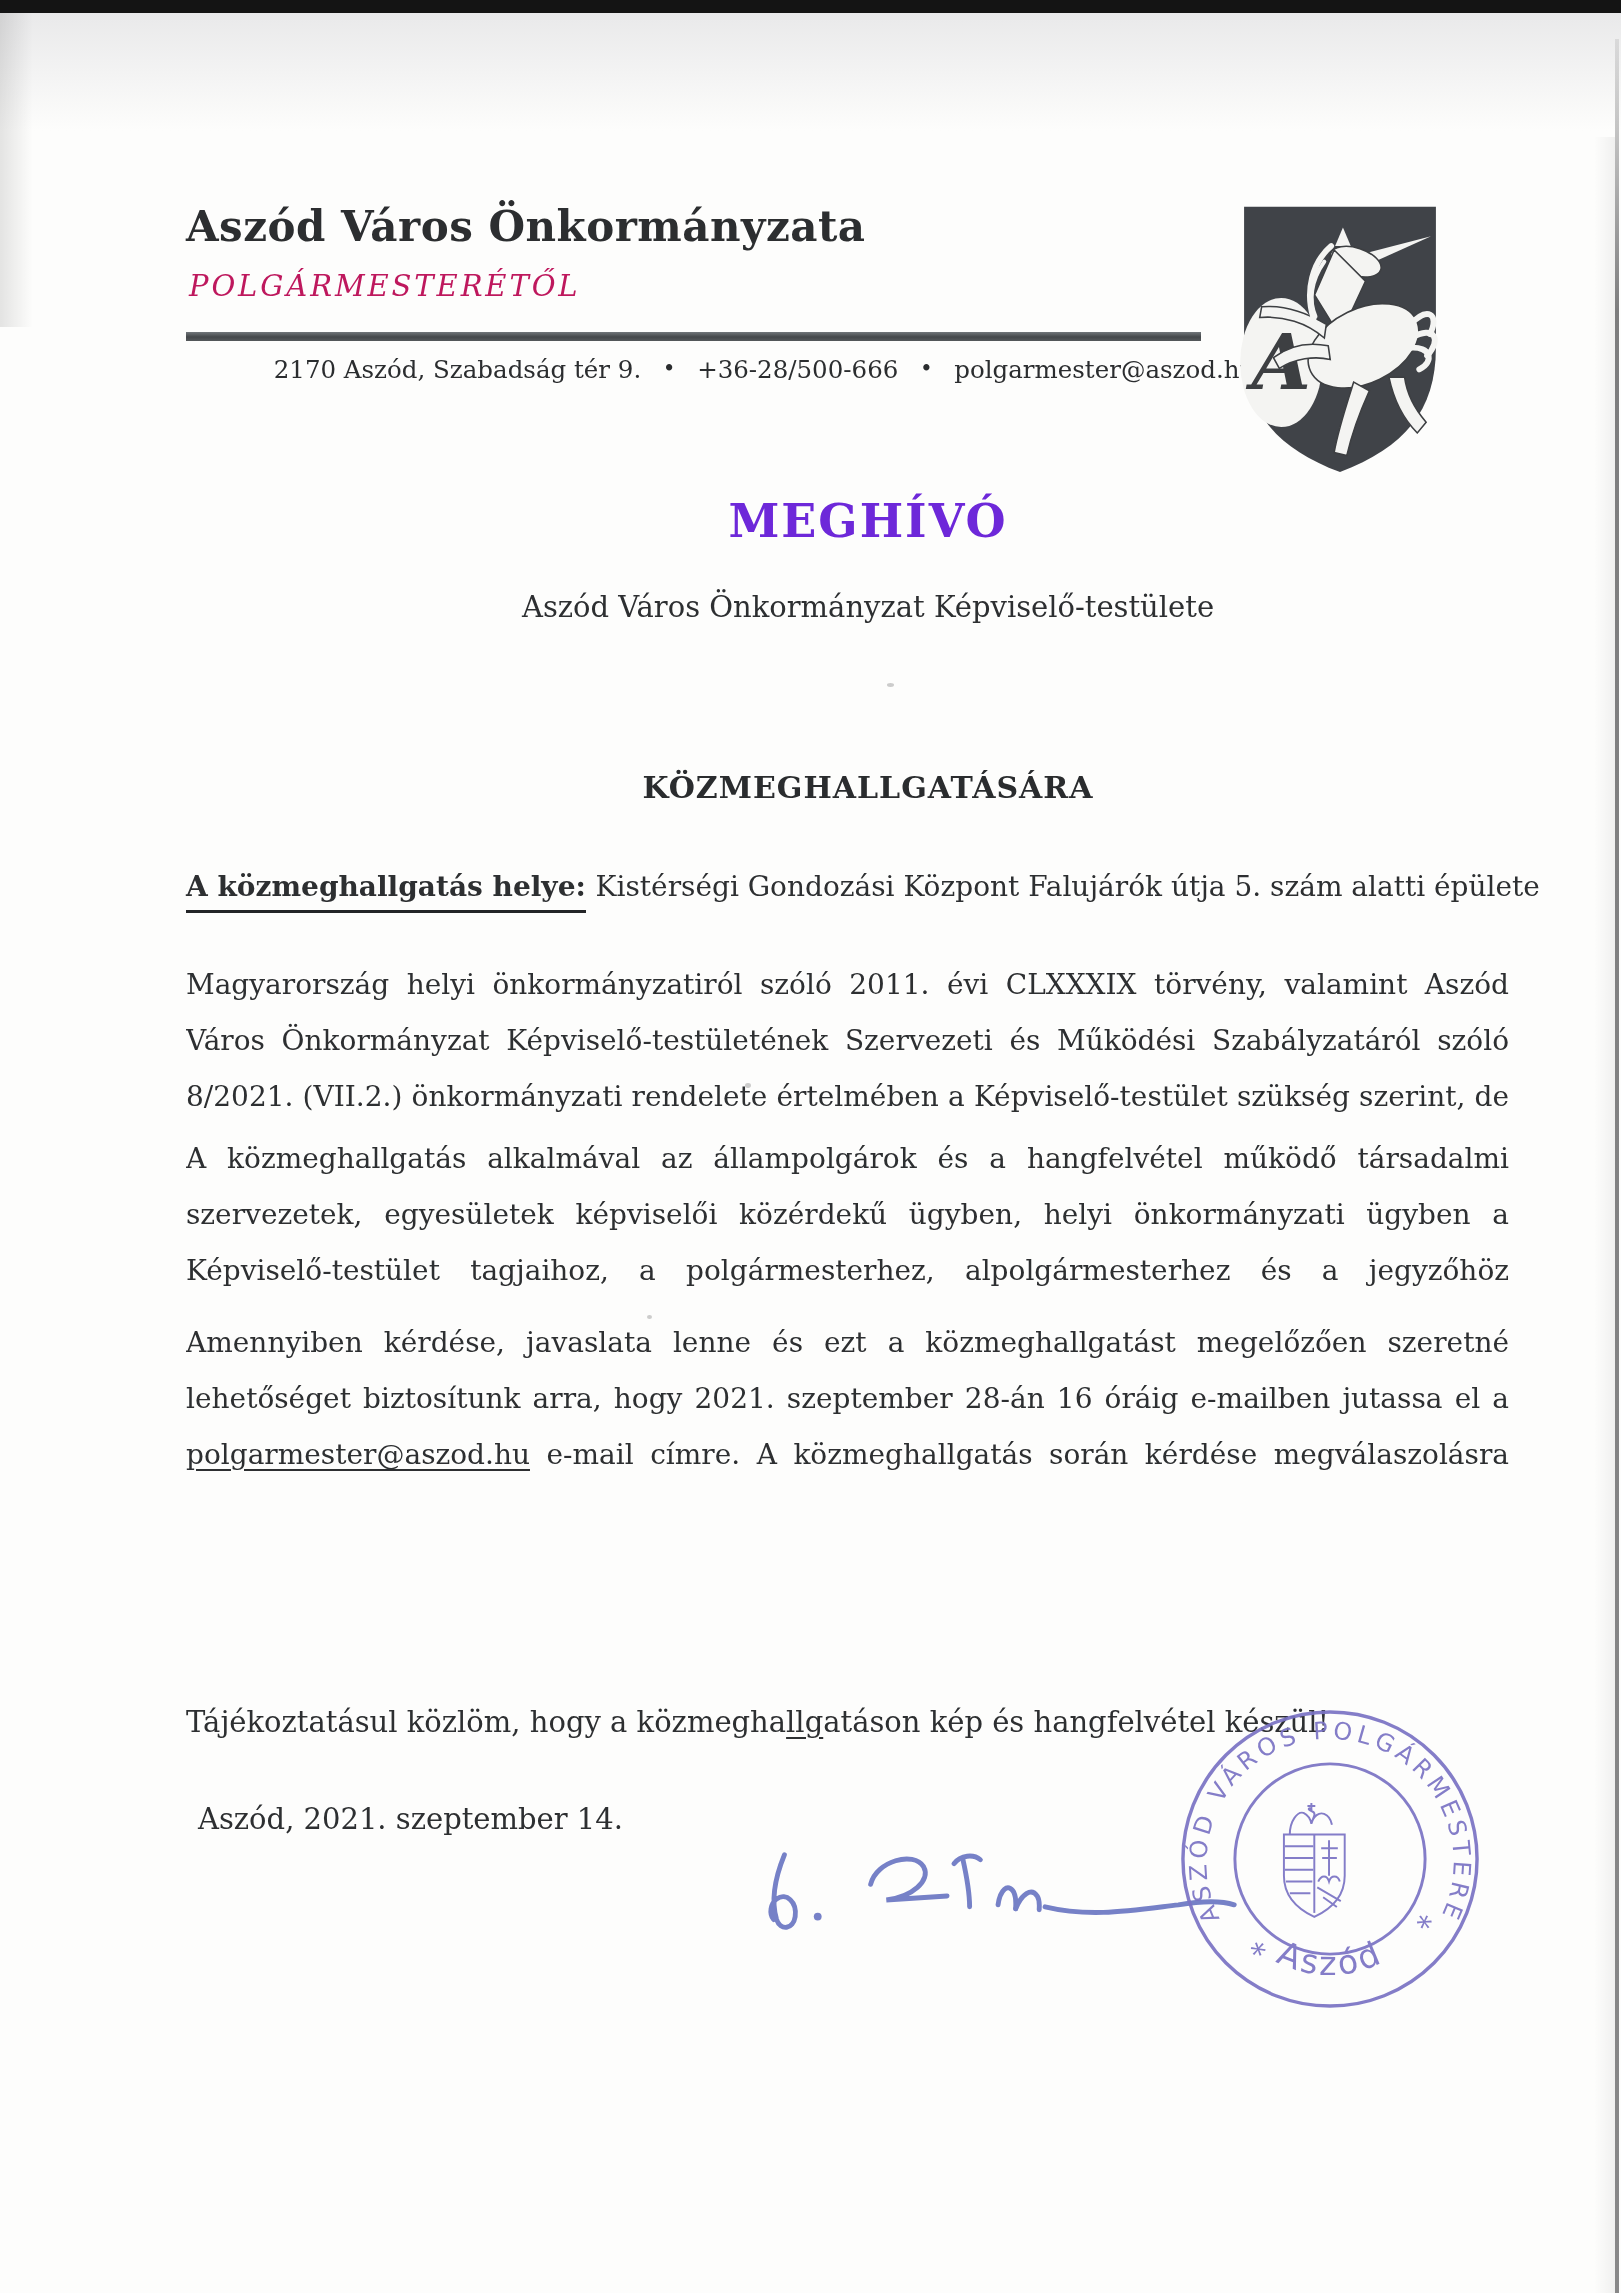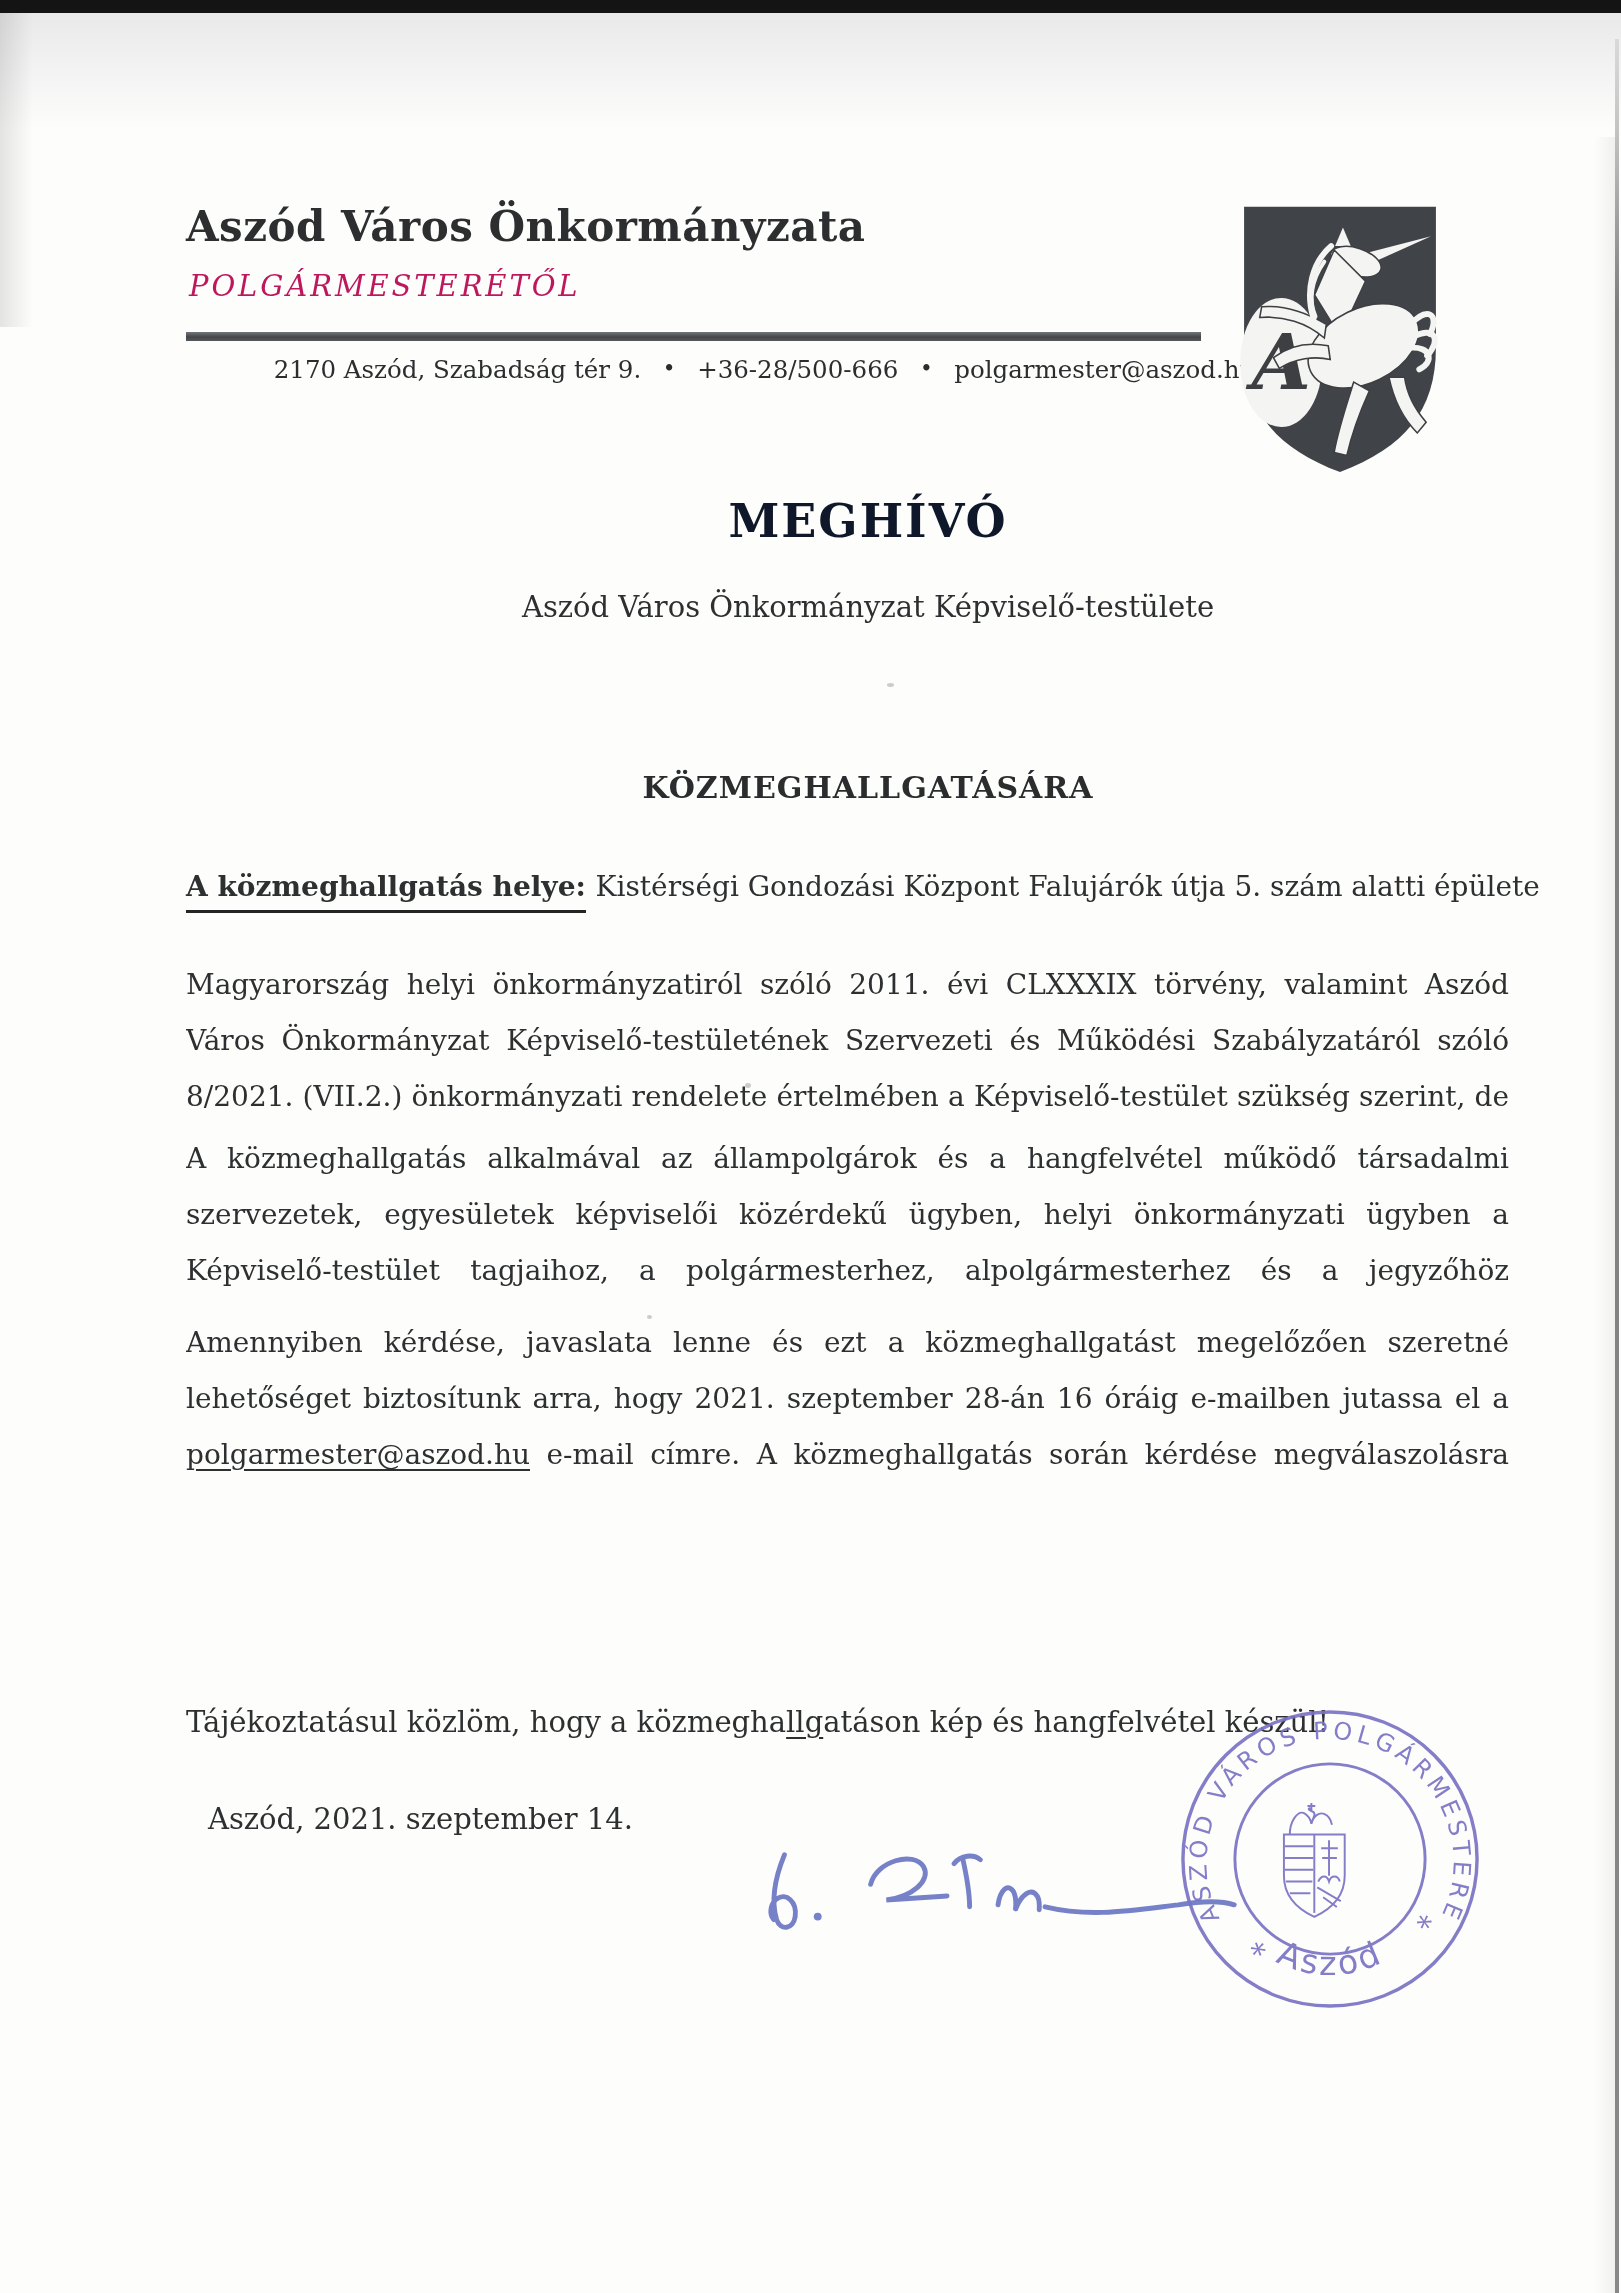--- a/index.html
+++ b/index.html
@@ -33,40 +33,40 @@
   .org-name{position:absolute;left:186px;top:202px;font-size:42px;font-weight:bold;color:#2c2e30;letter-spacing:0.5px;}
   .org-role{position:absolute;left:189px;top:269px;font-size:29px;letter-spacing:2.9px;color:#be185d;font-style:italic;}
   .head-rule{position:absolute;left:186px;top:332px;width:1015px;height:8.8px;
     background:linear-gradient(#71767a, #44474a 55%, #55595c);}
   .address-row{position:absolute;left:186px;top:355px;width:1157px;text-align:center;
     font-size:24.5px;color:#2b2d2f;white-space:nowrap;}
   .address-row .dot{display:inline-block;margin:0 21.6px;font-size:21.6px;vertical-align:2px;}
 
   
   .center-col{position:absolute;left:227px;width:1282px;text-align:center;}
-  .doc-title{top:494px;font-size:46px;font-weight:bold;letter-spacing:2px;color:#0f172a;}
+  .doc-title{top:494px;font-size:46px;font-weight:bold;letter-spacing:2px;color:#6d28d9;}
   .invite-line1{top:590px;font-size:29px;}
   .invite-line2{top:647px;font-size:29px;font-weight:bold;color:#2a2c2e;}
   .invite-line3{top:770px;font-size:30px;font-weight:bold;letter-spacing:1px;color:#2a2c2e;}
 
   .location-line{position:absolute;left:186px;top:870px;width:1372px;font-size:28px;white-space:nowrap;}
   .location-label{font-weight:bold;border-bottom:3.9px solid #232527;padding-bottom:7px;}
   .location-value{margin-left:9.8px;}
 
   
   .body-block{position:absolute;left:186px;top:957px;width:1323px;font-size:28px;color:var(--ink);}
   .paragraph{margin:0;}
   .paragraph + .paragraph{margin-top:5.9px;}
   .paragraph:nth-child(3){margin-top:15.7px;}
   .body-line{height:56px;line-height:56px;text-align:justify;text-align-last:justify;overflow:hidden;}
   .body-line.is-last{text-align-last:left;}
   .u{text-decoration:underline;text-underline-offset:4.9px;text-decoration-thickness:2px;}
 
   .info-line{position:absolute;left:186px;top:1705px;font-size:29px;}
-  .date-line{position:absolute;left:208px;top:1802px;font-size:29px;}
+  .date-line{position:absolute;left:198px;top:1802px;font-size:29px;}
 
   
   .sig-svg{position:absolute;left:755px;top:1843px;}
   .sign-block{position:absolute;left:676px;top:1927px;width:510px;text-align:center;font-size:29px;}
   .sign-name{color:#2b2d2f;}
   .sign-role{margin-top:15.7px;}
 
   .stamp-svg{position:absolute;left:1180px;top:1709px;color:var(--stamp);opacity:.92;}
   .crest-svg{position:absolute;left:1236px;top:201px;}
 </style>

